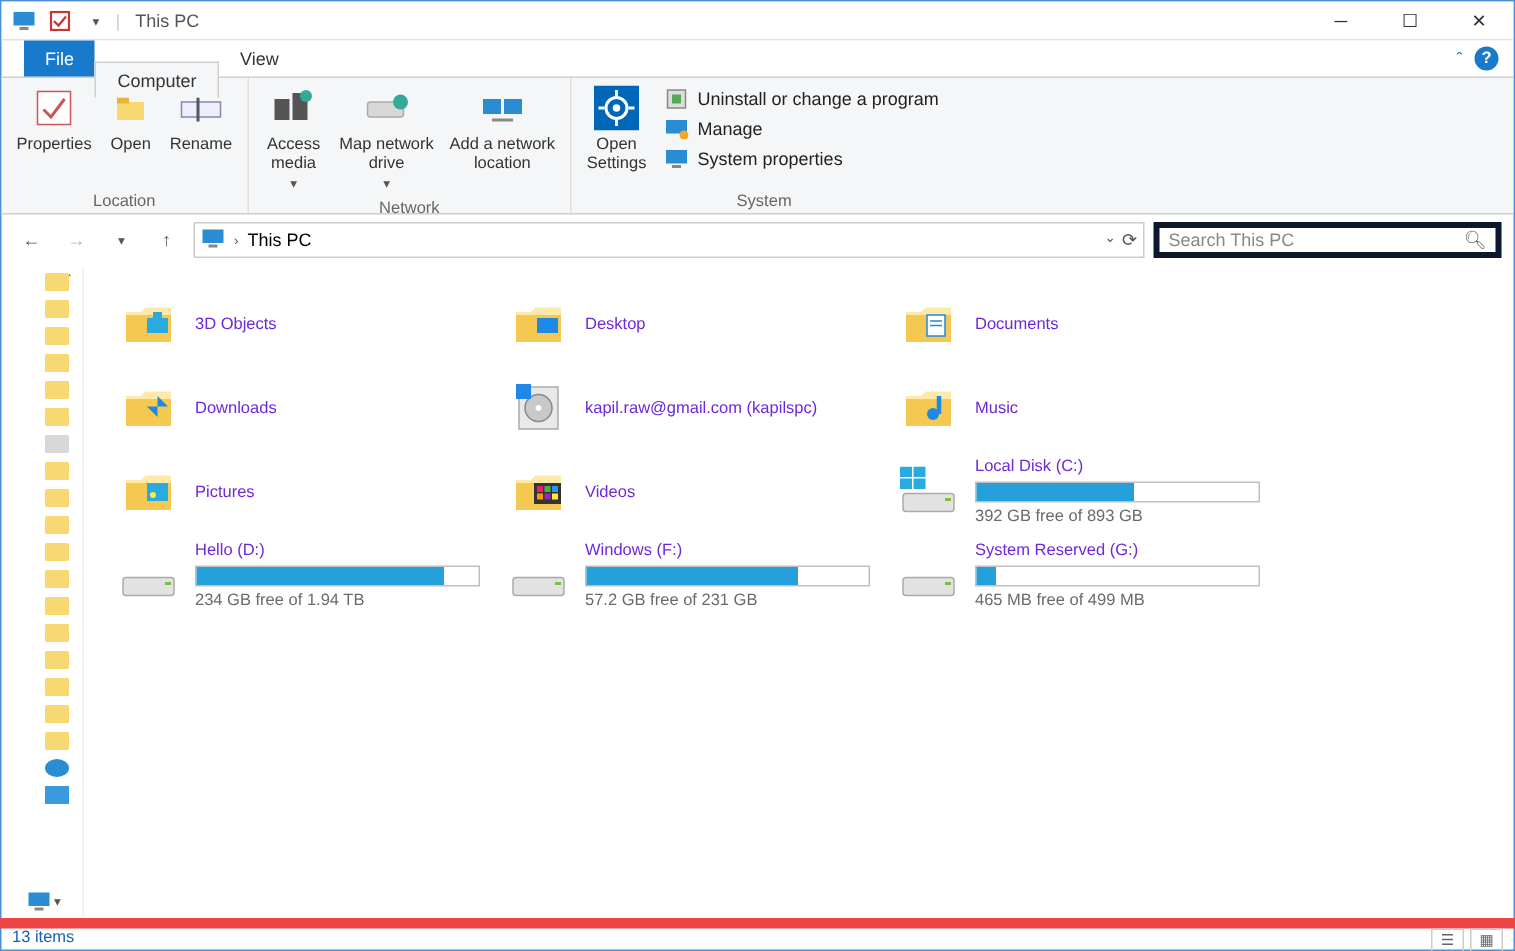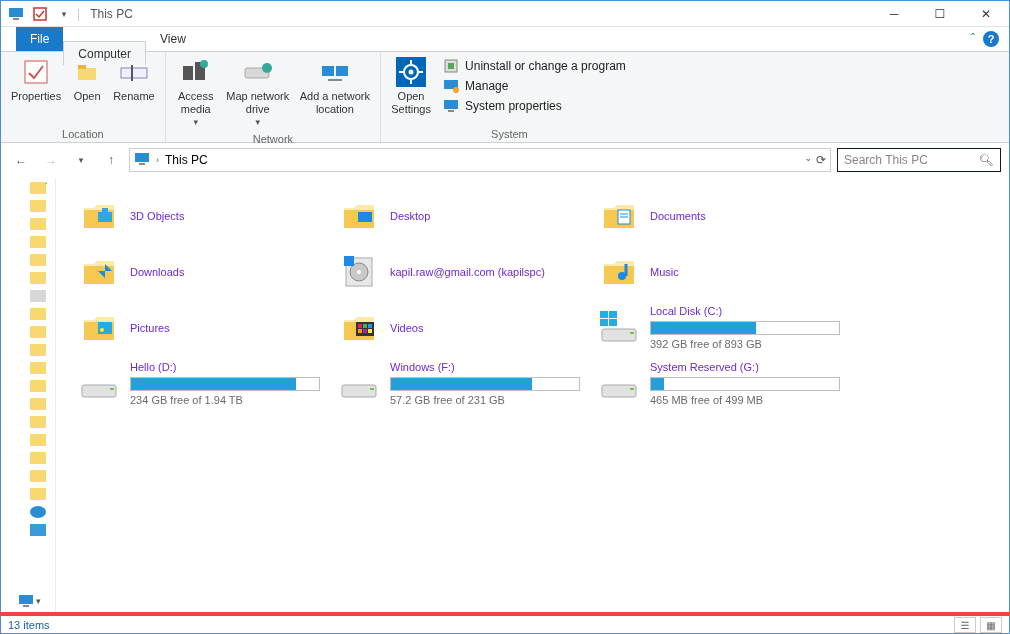--- a/index.html
+++ b/index.html
@@ -33,21 +33,21 @@
   .system-list .sicon { width: 16px; height: 16px; display:flex; align-items:center; justify-content:center; }
 
   
   .navrow { height: 34px; display: flex; align-items: center; gap: 6px; padding: 4px 8px; }
   .navrow .navbtn { width: 24px; height: 24px; display:flex; align-items:center; justify-content:center; color:#555; }
   .navrow .navbtn.disabled { color:#bbb; }
   .addressbar { flex: 1; height: 24px; border: 1px solid #ccc; display: flex; align-items: center; padding: 0 4px; gap: 6px; font-size: 12px; }
   .addressbar .addricon { width:16px; height:16px; }
   .addressbar .crumb { display:flex; align-items:center; gap:4px; }
   .addressbar .addr-right { margin-left:auto; display:flex; gap:4px; color:#555; }
-  .searchbox { width: 164px; height: 24px; border: 1px solid #0f172a; display: flex; align-items: center; padding: 0 6px; color:#888; font-size:12px; }
+  .searchbox { width: 232px; height: 24px; border: 4px solid #0f172a; display: flex; align-items: center; padding: 0 6px; color:#888; font-size:12px; }
   .searchbox .sglass { margin-left:auto; color:#666; }
 
   
   .mainarea { position: absolute; top: 178px; bottom: 22px; left: 0; right: 0; display: flex; }
   .navpane { width: 56px; border-right: 1px solid #eee; overflow: hidden; position: relative; }
   .navpane .strip { position:absolute; left:30px; top:0; bottom:0; width:20px; display:flex; flex-direction:column; gap:6px; padding-top:4px; }
   .navpane .folder-mini { width:16px; height:12px; background:#f8d873; border-radius:1px; }
   .navpane .folder-mini.blue { background:#2a8dd4; }
   .navpane .pc-mini { width:16px; height:12px; background:#3a9bdc; }
   .navpane .chev { position:absolute; left:44px; top:4px; color:#555; font-size:10px; }
@@ -57,21 +57,21 @@
   .grid { display: grid; grid-template-columns: repeat(3, 260px); grid-auto-rows: 56px; column-gap: 0; row-gap: 0; }
   .item { display: flex; align-items: center; gap: 10px; padding: 2px 4px; }
   .item .bigicon { width: 40px; height: 40px; flex-shrink:0; display:flex; align-items:center; justify-content:center; }
   .item .meta { display:flex; flex-direction:column; line-height:15px; }
   .item .meta .name { font-size:11px; color:#6d28d9; }
   .item .meta .sub  { font-size:11px; color:#6a6a6a; }
   .item .meta .bar  { width: 190px; height: 14px; border:1px solid #bfbfbf; background:#fff; margin:2px 0; position:relative; }
   .item .meta .bar .fill { position:absolute; left:0; top:0; bottom:0; background:#26a0da; }
 
   
-  .statusbar { position:absolute; bottom:0; left:0; right:0; height:22px; border-top:4px solid #ef4444; display:flex; align-items:center; padding:0 8px; font-size:11px; color:#1560b3; }
+  .statusbar { position:absolute; bottom:0; left:0; right:0; height:22px; border-top:7px solid #ef4444; display:flex; align-items:flex-start; padding:0 8px; font-size:11px; color:#1560b3; }
   .statusbar .views { margin-left:auto; display:flex; gap:4px; color:#666; }
   .viewbtn { width:22px; height:16px; border:1px solid #ccc; display:flex; align-items:center; justify-content:center; font-size:10px; }
 
   .caret { font-size:9px; color:#555; }
 </style>
 </head>
 <body>
 
 <div class="titlebar">
   <div class="qat">

